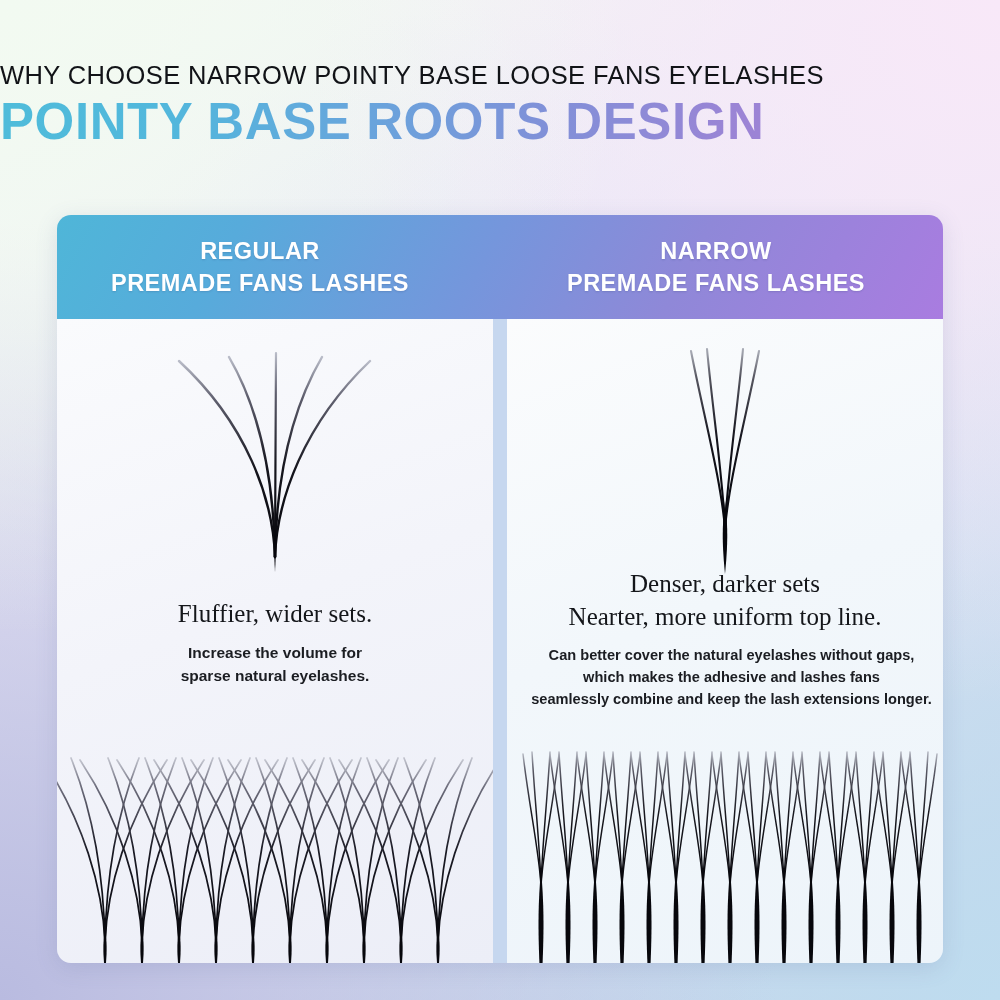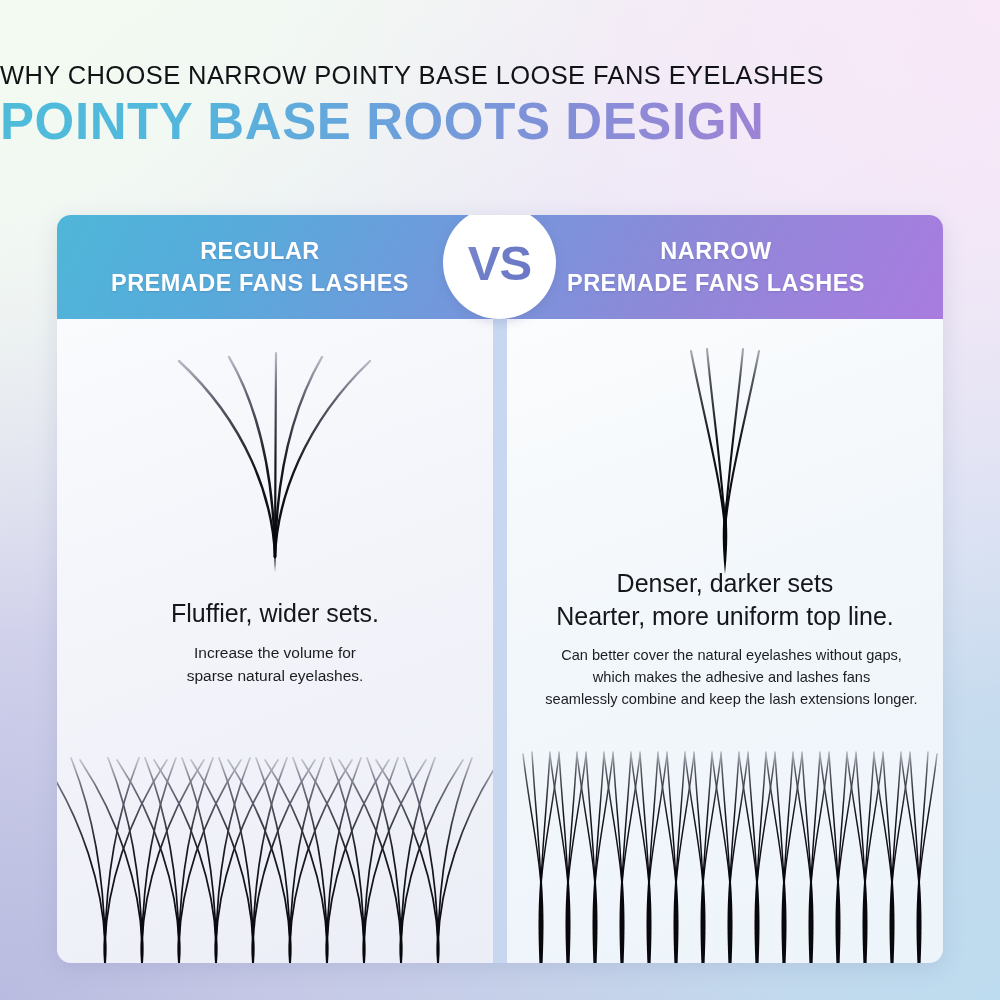--- a/index.html
+++ b/index.html
@@ -175,25 +175,26 @@
     color: #14161a;
   }
   .panel.left  .caption-block { top: 278px; }
   .panel.right .caption-block { top: 248px; }
 
   .caption-main {
     font-size: 25px;
     font-weight: 400;
     line-height: 33px;
     color: #14161a;
+    font-family: Liberation Serif, serif;
   }
   .caption-sub {
     margin-top: 11px;
     font-size: 15.5px;
-    font-weight: 400;
+    font-weight: 700;
     line-height: 23px;
     color: #1b1d22;
   }
   .panel.right .caption-sub { font-size: 14.6px; line-height: 22px; padding-left: 13px; }
 
   svg { display: block; }
 </style>
 </head>
 <body>
 
@@ -520,19 +521,16 @@
               <path d="M383.4,225 C382,190 382,165 385,132 C388,165 388,190 386.6,225 Z"></path>
               <path d="M410.4,225 C409,190 409,165 412,132 C415,165 415,190 413.6,225 Z"></path>
             </g>
           </svg>
         </div>
 
       </div>
 
     </div>
 
-    <div id="vs-badge" style="left:386px;top:-9px;position:absolute;">
-      <span id="vs-text">VS</span>
-    </div>
 
   </div>
 
 </div>
 
 </body></html>

